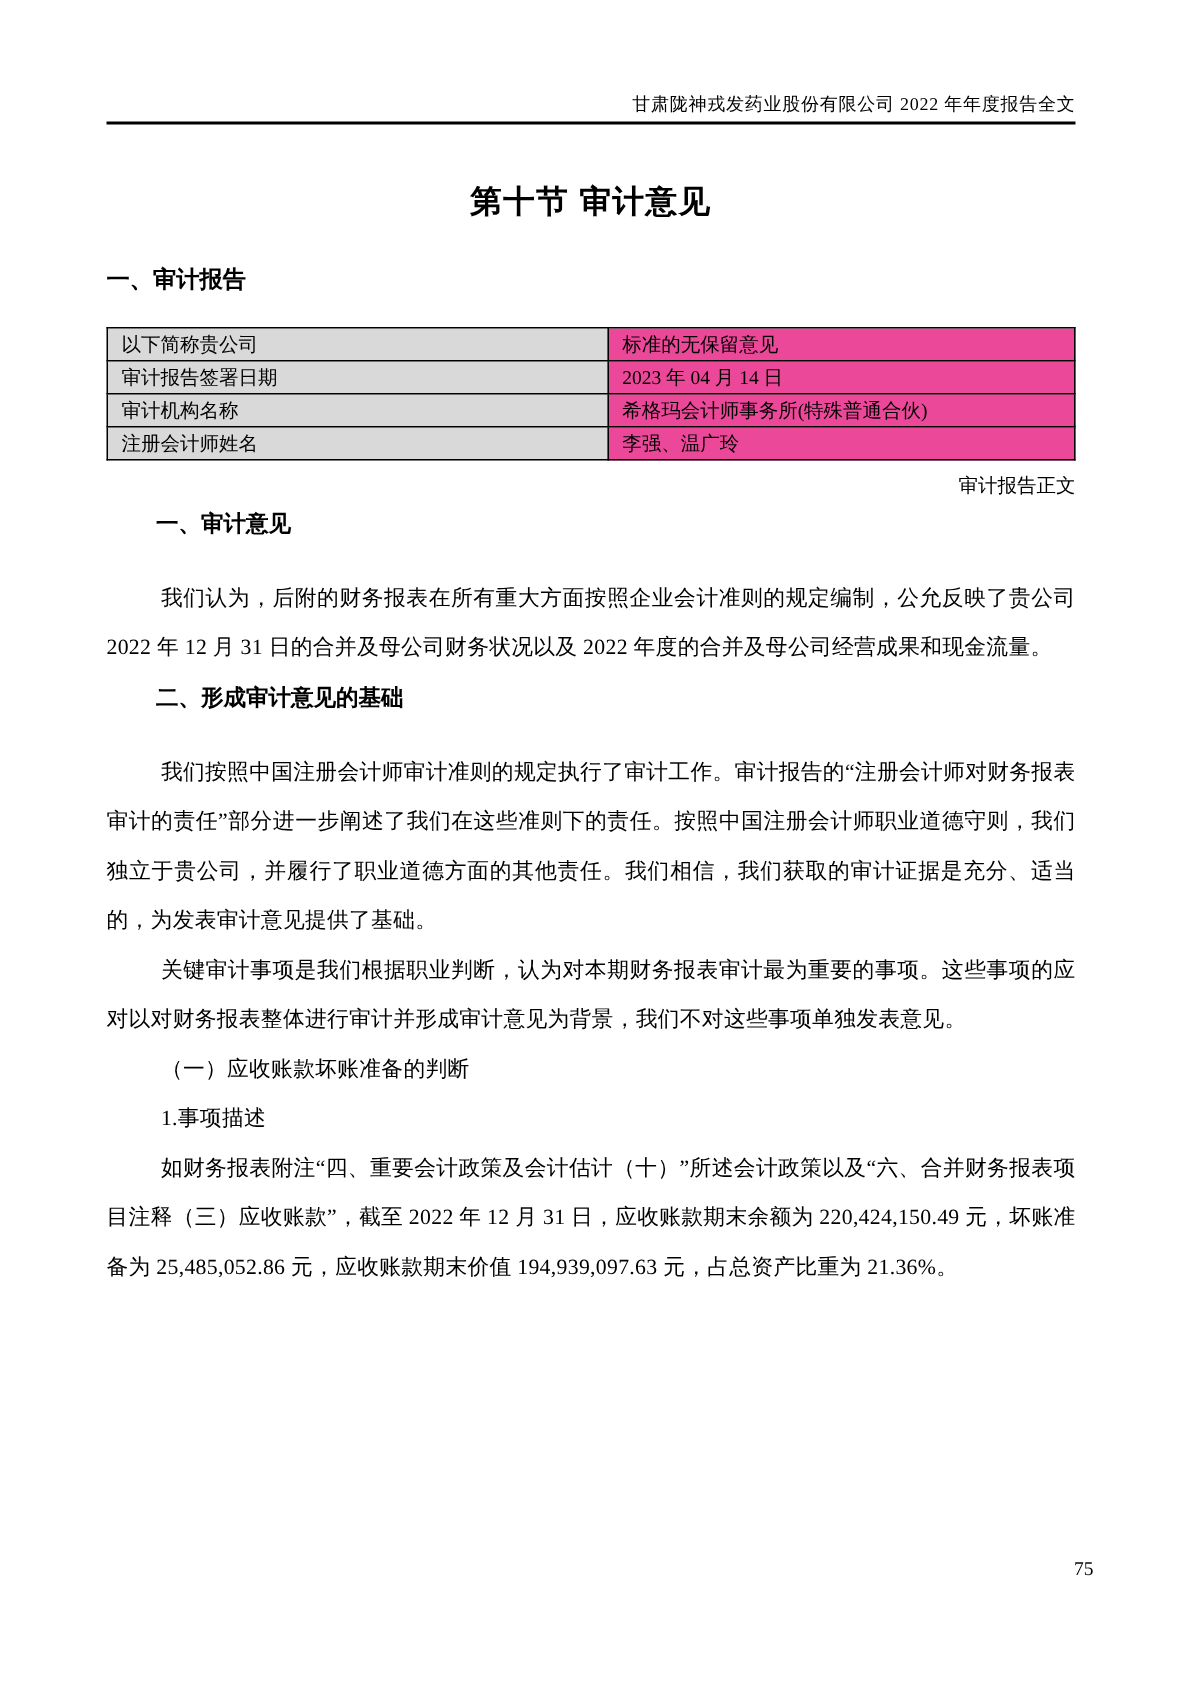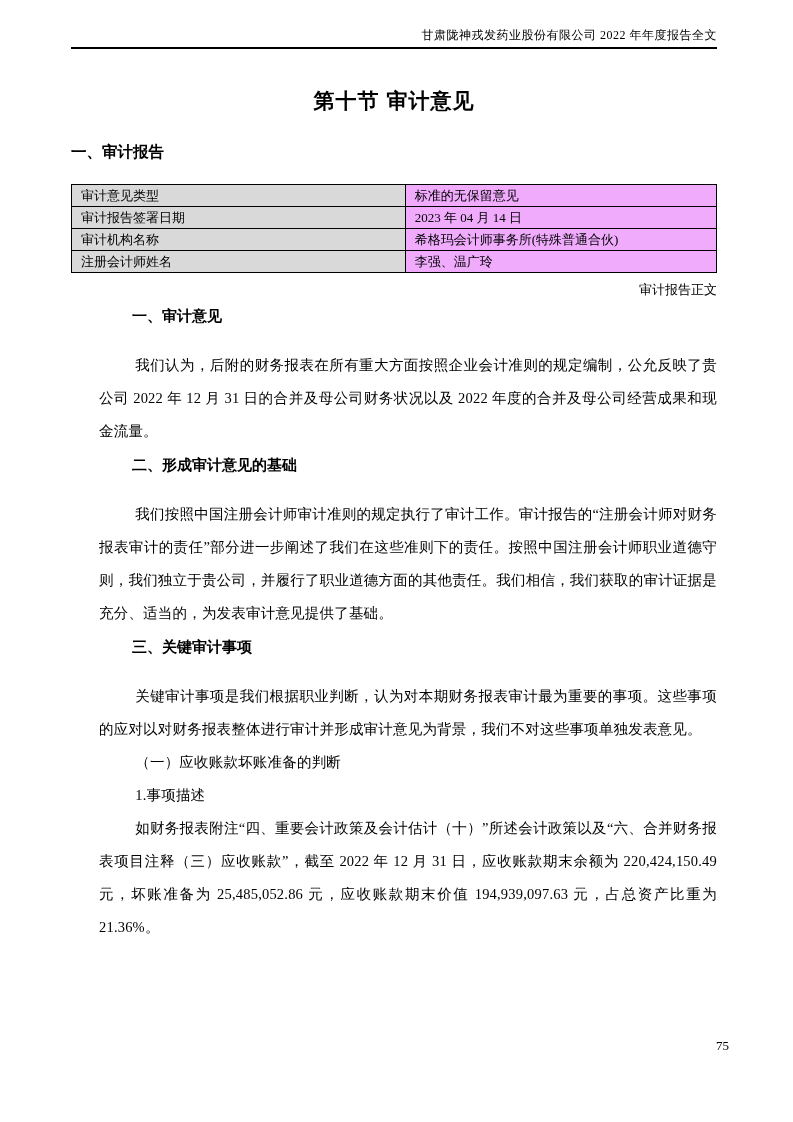--- a/index.html
+++ b/index.html
@@ -17,21 +17,21 @@
   }
   .page {
     position: relative;
     width: 646px;
     padding: 0 76px 0 71px;
     height: 1122px;
     box-sizing: content-box;
   }
   
   .page-header {
-    padding-top: 28px;
+    padding-top: 62px;
     padding-bottom: 5px;
     border-bottom: 2px solid #000000;
   }
   .header-text {
     text-align: right;
     font-size: 12px;
     line-height: 14px;
     letter-spacing: 0.5px;
   }
   
@@ -64,34 +64,33 @@
     font-size: 13px;
     line-height: 17px;
     padding: 2px 9px;
     vertical-align: middle;
   }
   table.audit-table td.label-cell {
     width: 48.8%;
     background: #d9d9d9;
   }
   table.audit-table td.value-cell {
-    background: #f0abfc;
+    background: #ec4899;
   }
   
   .doc-subtitle {
     margin-top: 8px;
     text-align: right;
     font-size: 13px;
     line-height: 18px;
   }
   
   .doc-body {
     font-size: 14.5px;
     line-height: 33px;
-    margin-left: 28px;
   }
   .doc-body h3 {
     margin: 0 0 17px 0;
     font-size: 15px;
     line-height: 33px;
     font-weight: bold;
     font-family: "Liberation Sans", "DejaVu Sans", sans-serif;
     text-indent: 2.2em;
   }
   .doc-body p {
@@ -121,21 +120,21 @@
     <div class="header-text">甘肃陇神戎发药业股份有限公司 2022 年年度报告全文</div>
   </div>
 
   <h1 class="doc-title">第十节 审计意见</h1>
 
   <h2 class="sec-heading">一、审计报告</h2>
 
   <table class="audit-table">
     <tbody>
       <tr>
-        <td class="label-cell">审计意见类型</td>
+        <td class="label-cell">以下简称贵公司</td>
         <td class="value-cell">标准的无保留意见</td>
       </tr>
       <tr>
         <td class="label-cell">审计报告签署日期</td>
         <td class="value-cell">2023 年 04 月 14 日</td>
       </tr>
       <tr>
         <td class="label-cell">审计机构名称</td>
         <td class="value-cell">希格玛会计师事务所(特殊普通合伙)</td>
       </tr>
@@ -149,21 +148,20 @@
   <div class="doc-subtitle">审计报告正文</div>
 
   <div class="doc-body">
 
     <h3>一、审计意见</h3>
     <p>我们认为，后附的财务报表在所有重大方面按照企业会计准则的规定编制，公允反映了贵公司 2022 年 12 月 31 日的合并及母公司财务状况以及 2022 年度的合并及母公司经营成果和现金流量。</p>
 
     <h3>二、形成审计意见的基础</h3>
     <p>我们按照中国注册会计师审计准则的规定执行了审计工作。审计报告的“注册会计师对财务报表审计的责任”部分进一步阐述了我们在这些准则下的责任。按照中国注册会计师职业道德守则，我们独立于贵公司，并履行了职业道德方面的其他责任。我们相信，我们获取的审计证据是充分、适当的，为发表审计意见提供了基础。</p>
 
-    <h3>三、关键审计事项</h3>
     <p>关键审计事项是我们根据职业判断，认为对本期财务报表审计最为重要的事项。这些事项的应对以对财务报表整体进行审计并形成审计意见为背景，我们不对这些事项单独发表意见。</p>
     <p class="plain-line">（一）应收账款坏账准备的判断</p>
     <p class="plain-line">1.事项描述</p>
     <p>如财务报表附注“四、重要会计政策及会计估计（十）”所述会计政策以及“六、合并财务报表项目注释（三）应收账款”，截至 2022 年 12 月 31 日，应收账款期末余额为 220,424,150.49 元，坏账准备为 25,485,052.86 元，应收账款期末价值 194,939,097.63 元，占总资产比重为 21.36%。</p>
 
   </div>
 
   <div class="page-number">75</div>
 
 </div>

